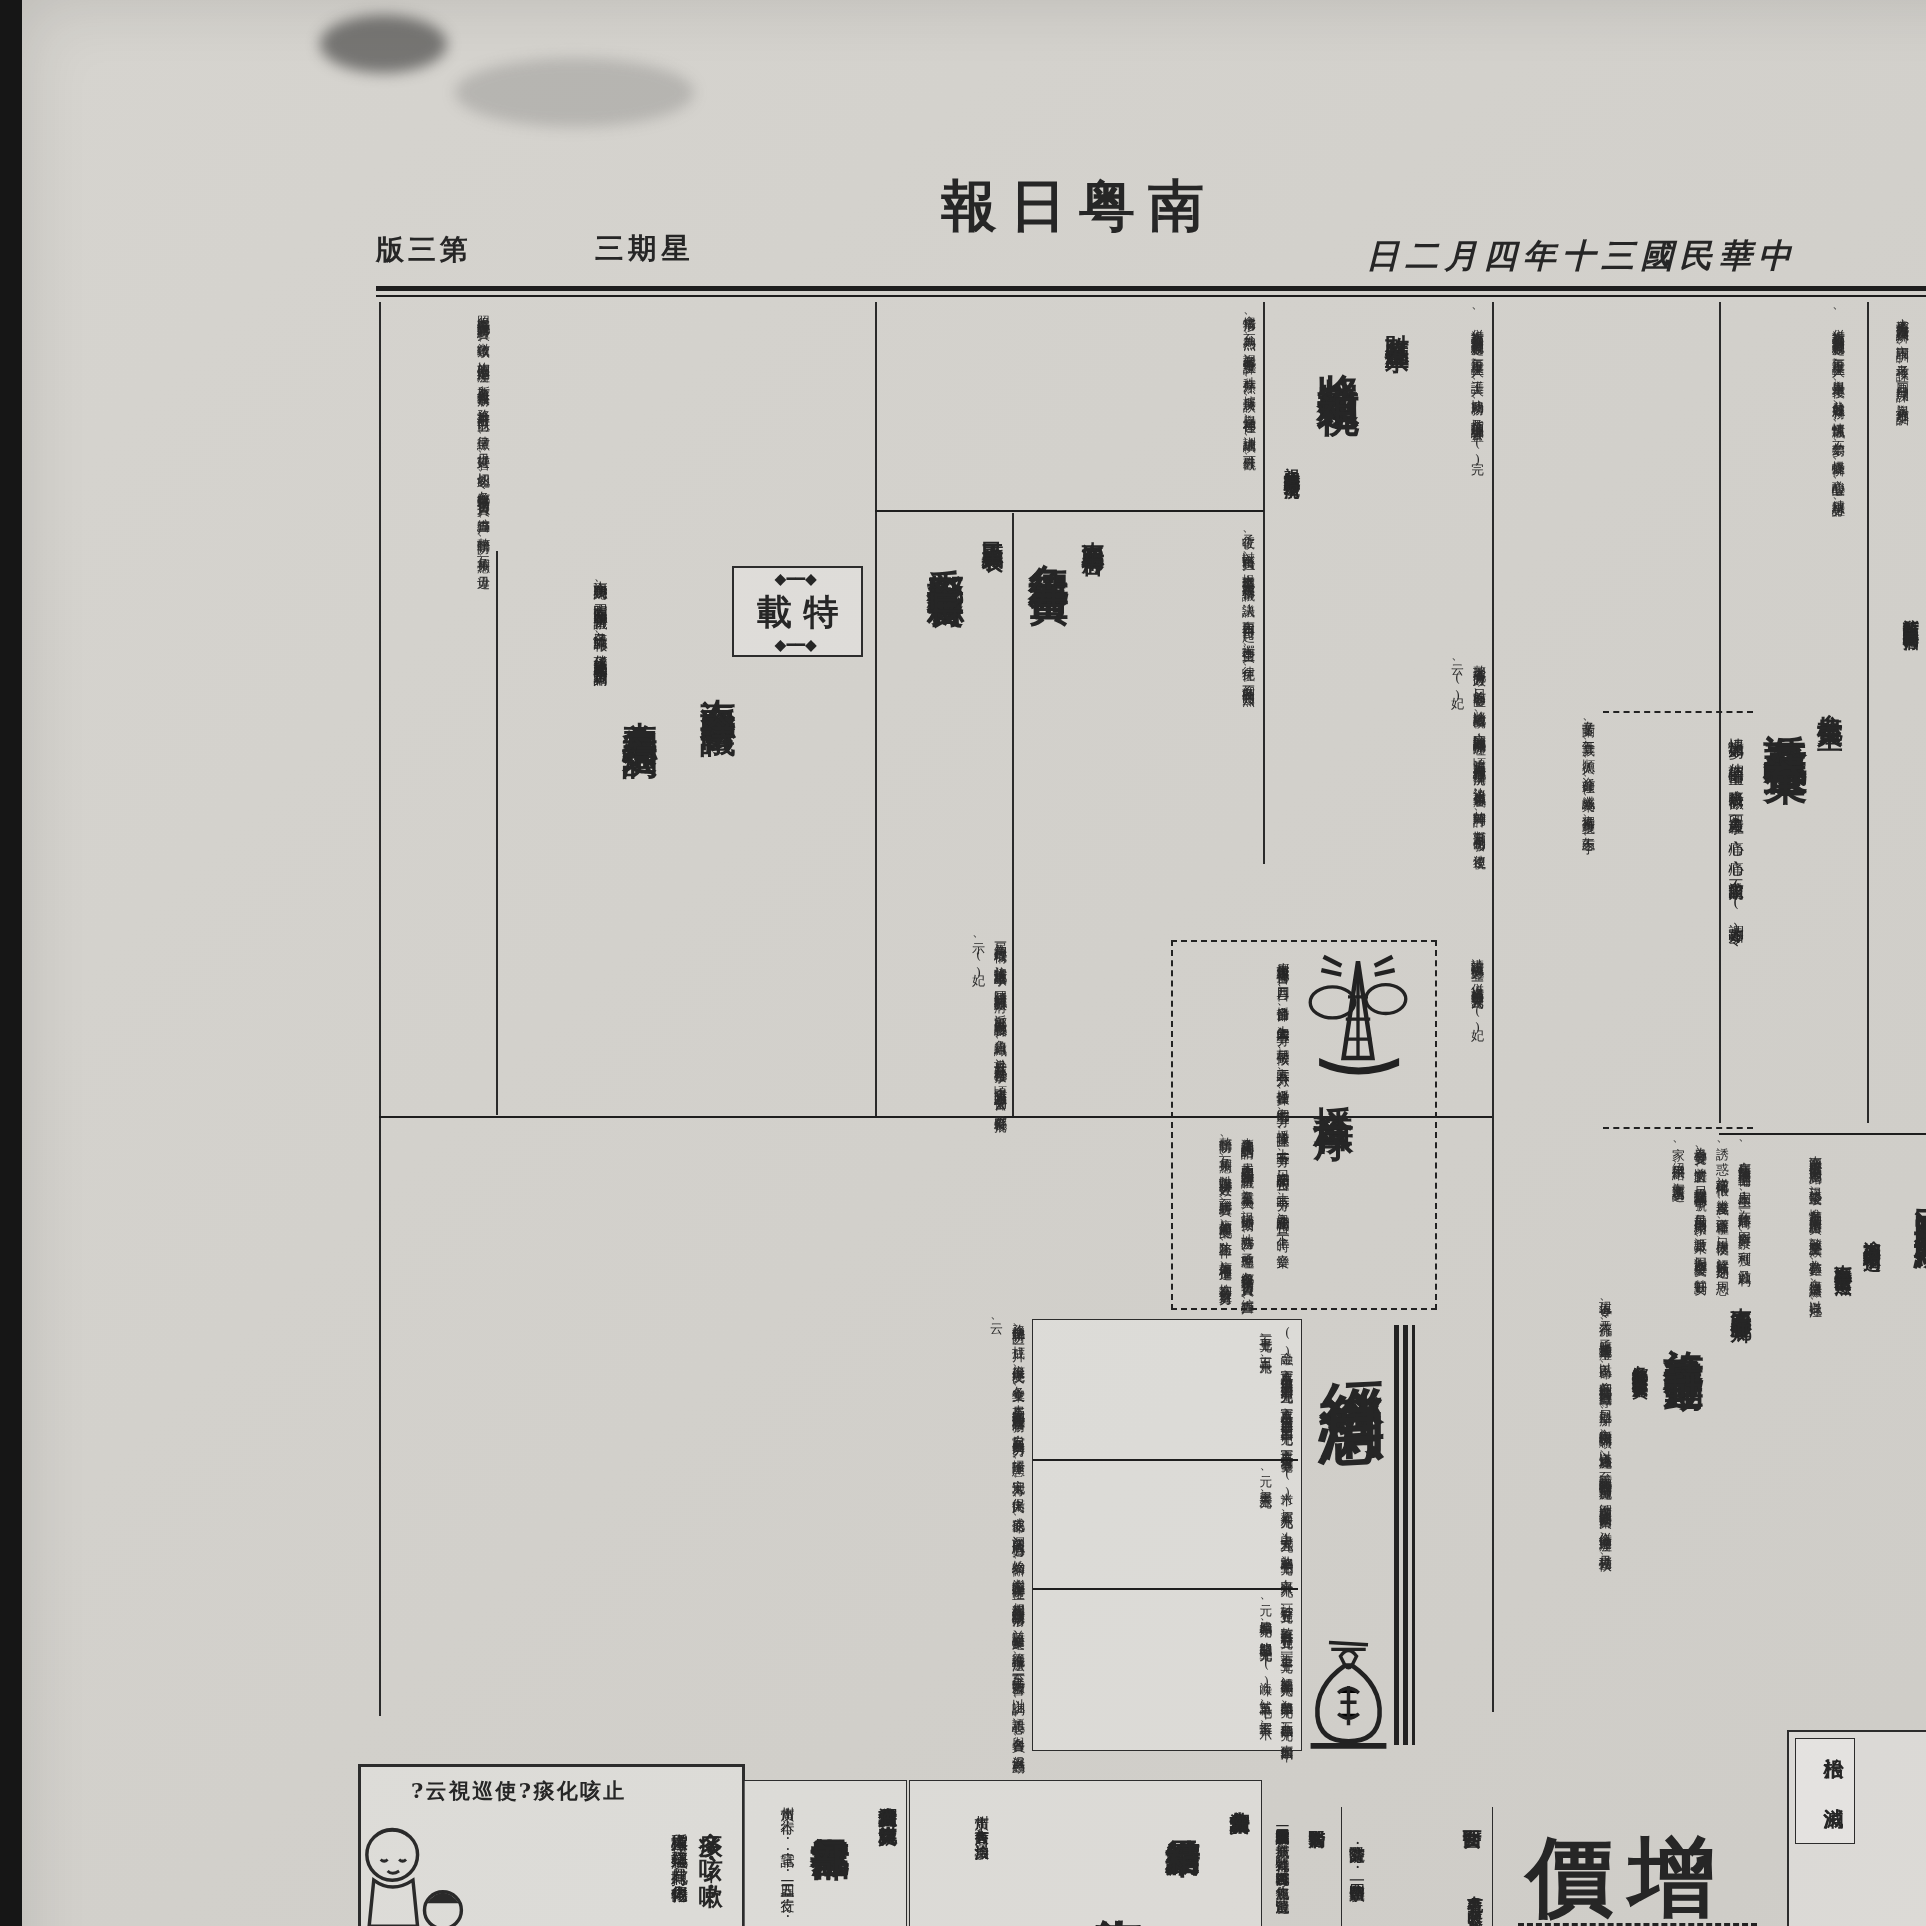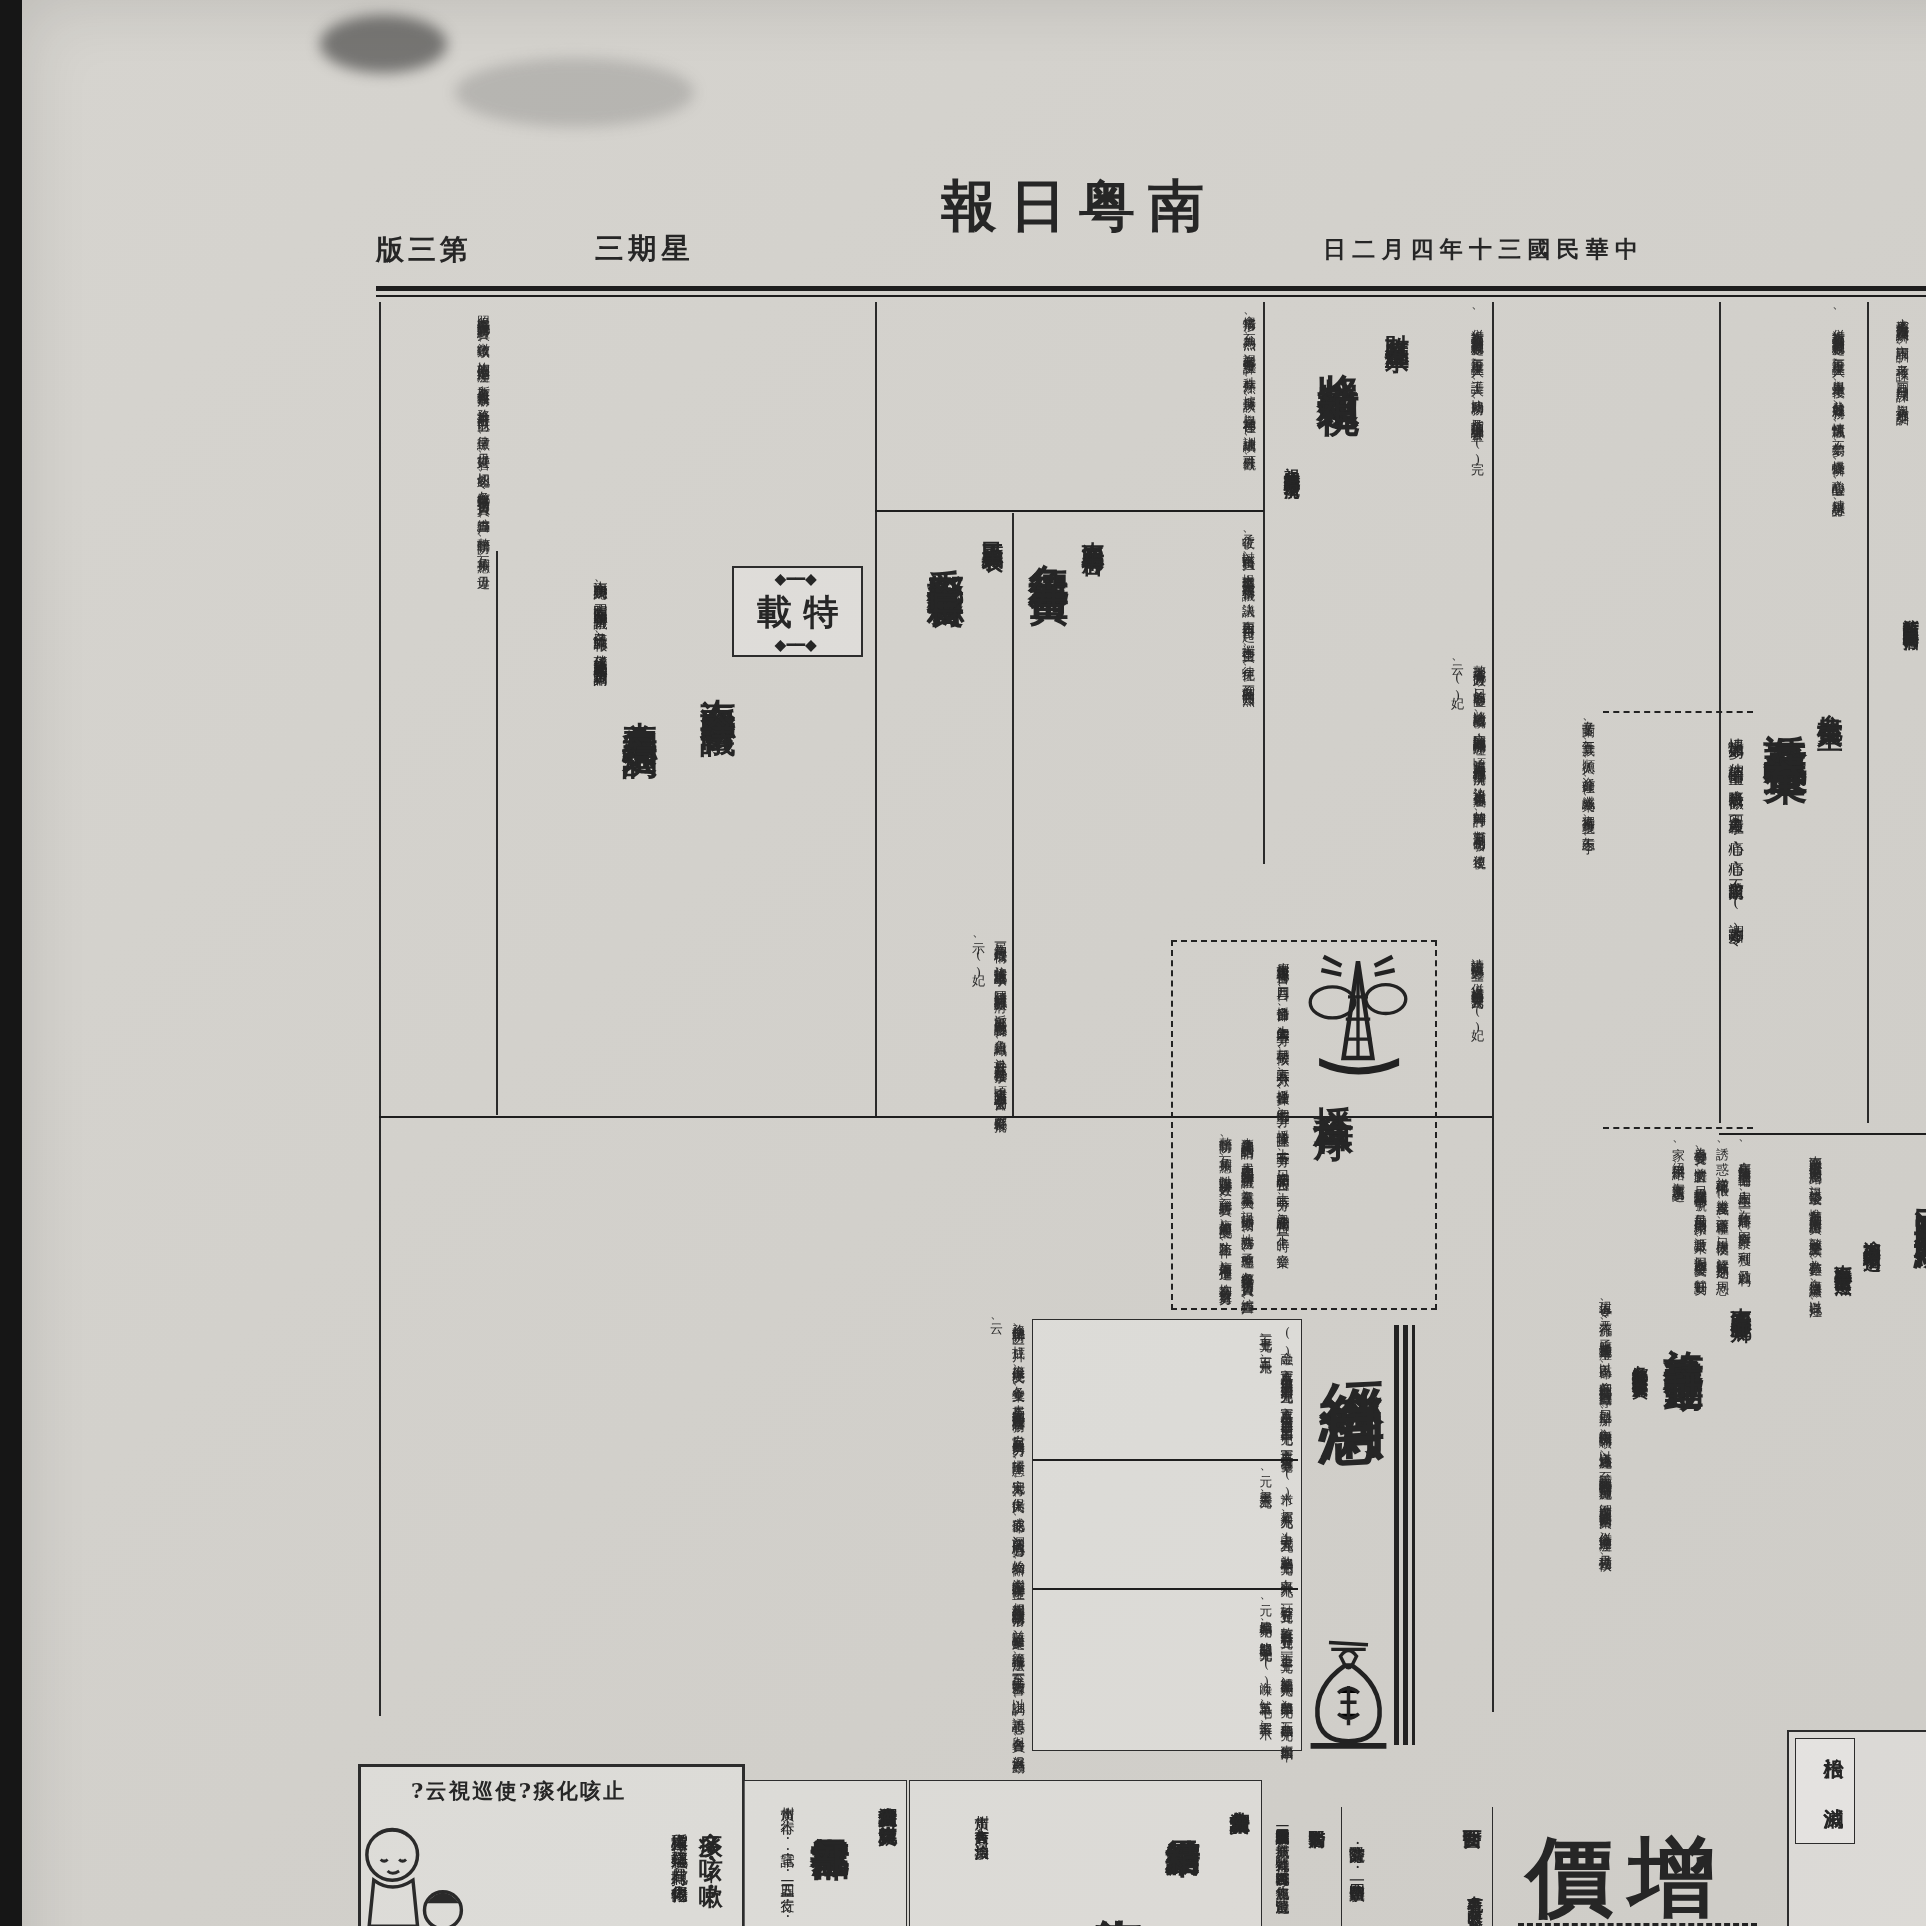--- a/index.html
+++ b/index.html
@@ -28,21 +28,21 @@
 
 <div id="page">
   <div id="paper"></div>
   <div class="blk" style="left:0;top:0;width:22.3px;height:3049px;background:#161616;"></div>
   <div class="smudge" style="left:320px;top:15.4px;width:127px;height:58px;background:rgba(40,40,40,.55);"></div>
   <div class="smudge" style="left:455px;top:58px;width:239px;height:69px;background:rgba(90,90,90,.25);"></div>
 
   <div class="blk h bold" style="left:376px;top:231px;font-size:28px;letter-spacing:3.9px;">第三版</div>
   <div class="blk h bold" style="left:595px;top:230px;font-size:28.5px;letter-spacing:4.6px;">星期三</div>
   <div class="blk h bold" style="left:921px;top:169px;font-size:56px;letter-spacing:13px;margin-left:20px;">南粤日報</div>
-  <div class="blk h" style="left:1323px;top:234px;font-size:23px;letter-spacing:6.2px;font-weight:bold;">中華民國三十年四月二日</div>
+  <div class="blk h" style="left:1366px;top:234px;font-size:33px;letter-spacing:6.2px;font-weight:bold;font-style:italic;">中華民國三十年四月二日</div>
   <div class="rule-h" style="left:376px;top:286px;width:1766px;height:5.4px;"></div>
   <div class="rule-h" style="left:376px;top:295px;width:1766px;height:1.9px;"></div>
 
   <div class="rule-v" style="left:1867px;top:302px;width:1.5px;height:821px;"></div>
   <div class="rule-v" style="left:1719px;top:302px;width:1.5px;height:821px;"></div>
   <div class="rule-v" style="left:1492px;top:302px;width:1.5px;height:1410px;"></div>
   <div class="rule-v" style="left:1263px;top:302px;width:1.5px;height:562px;"></div>
   <div class="rule-v" style="left:1012px;top:513px;width:1.5px;height:603px;"></div>
   <div class="rule-v" style="left:875px;top:302px;width:1.5px;height:815px;"></div>
   <div class="rule-v" style="left:496px;top:551px;width:1.5px;height:564px;"></div>

